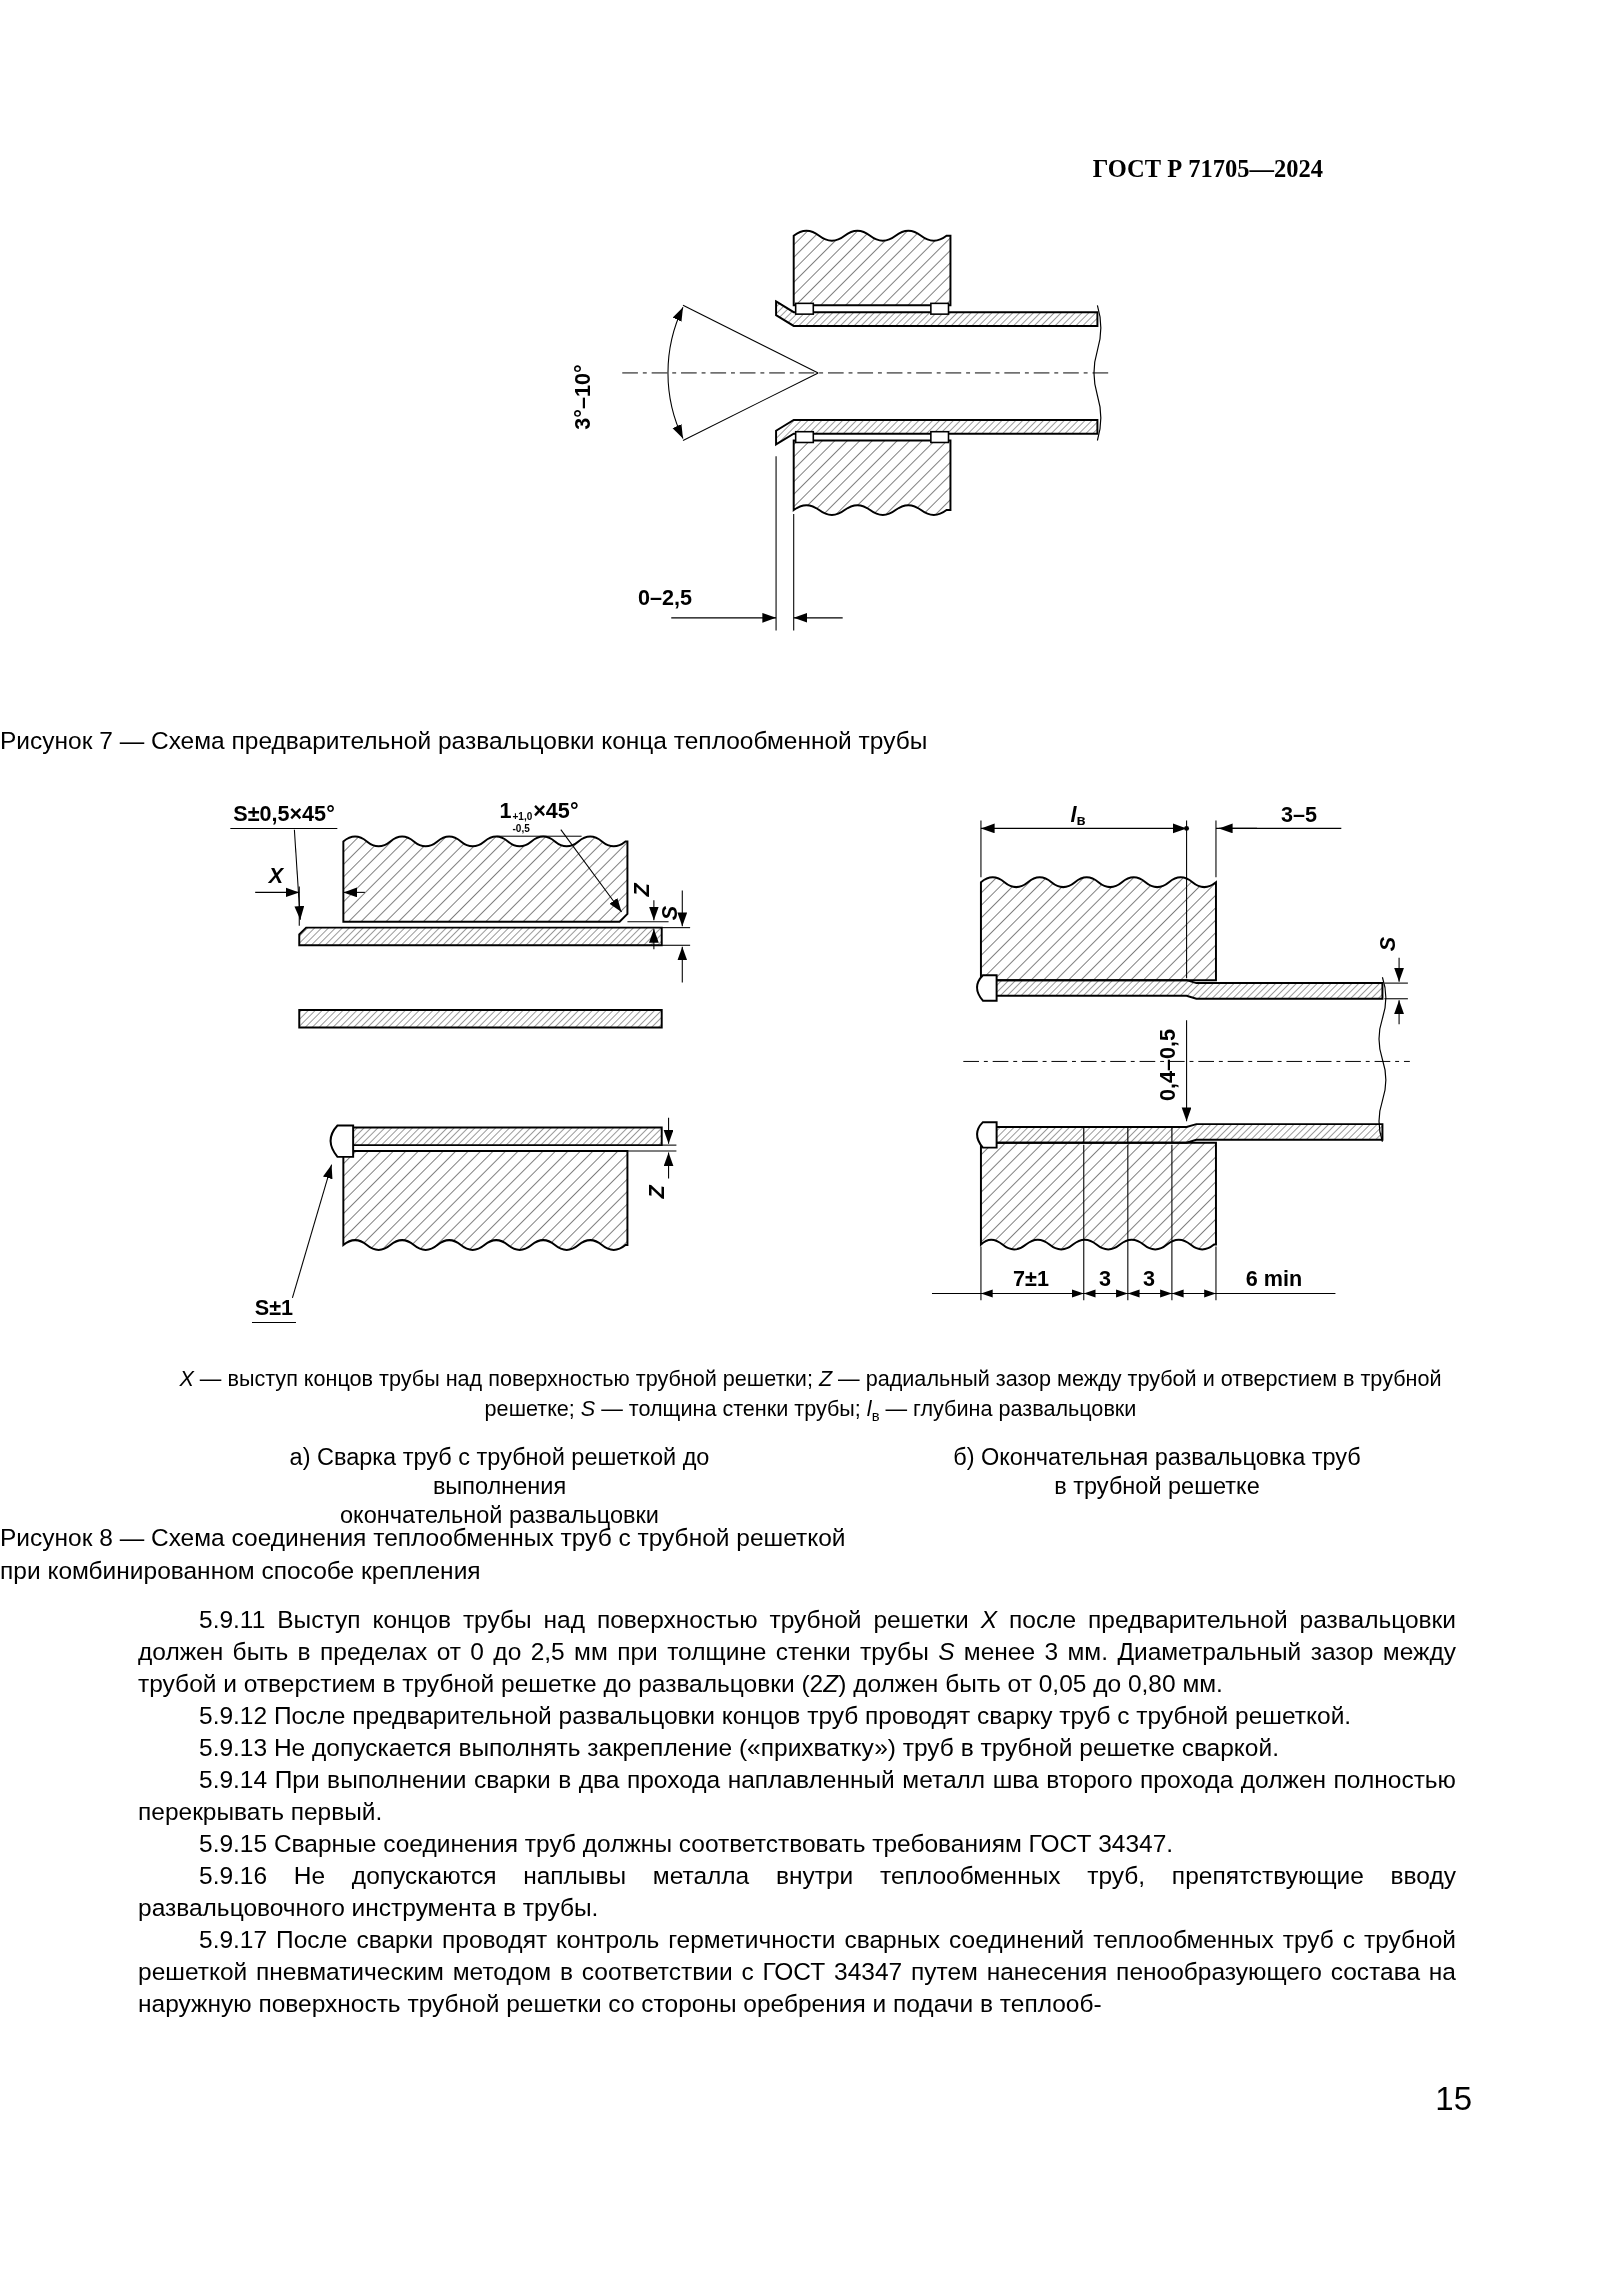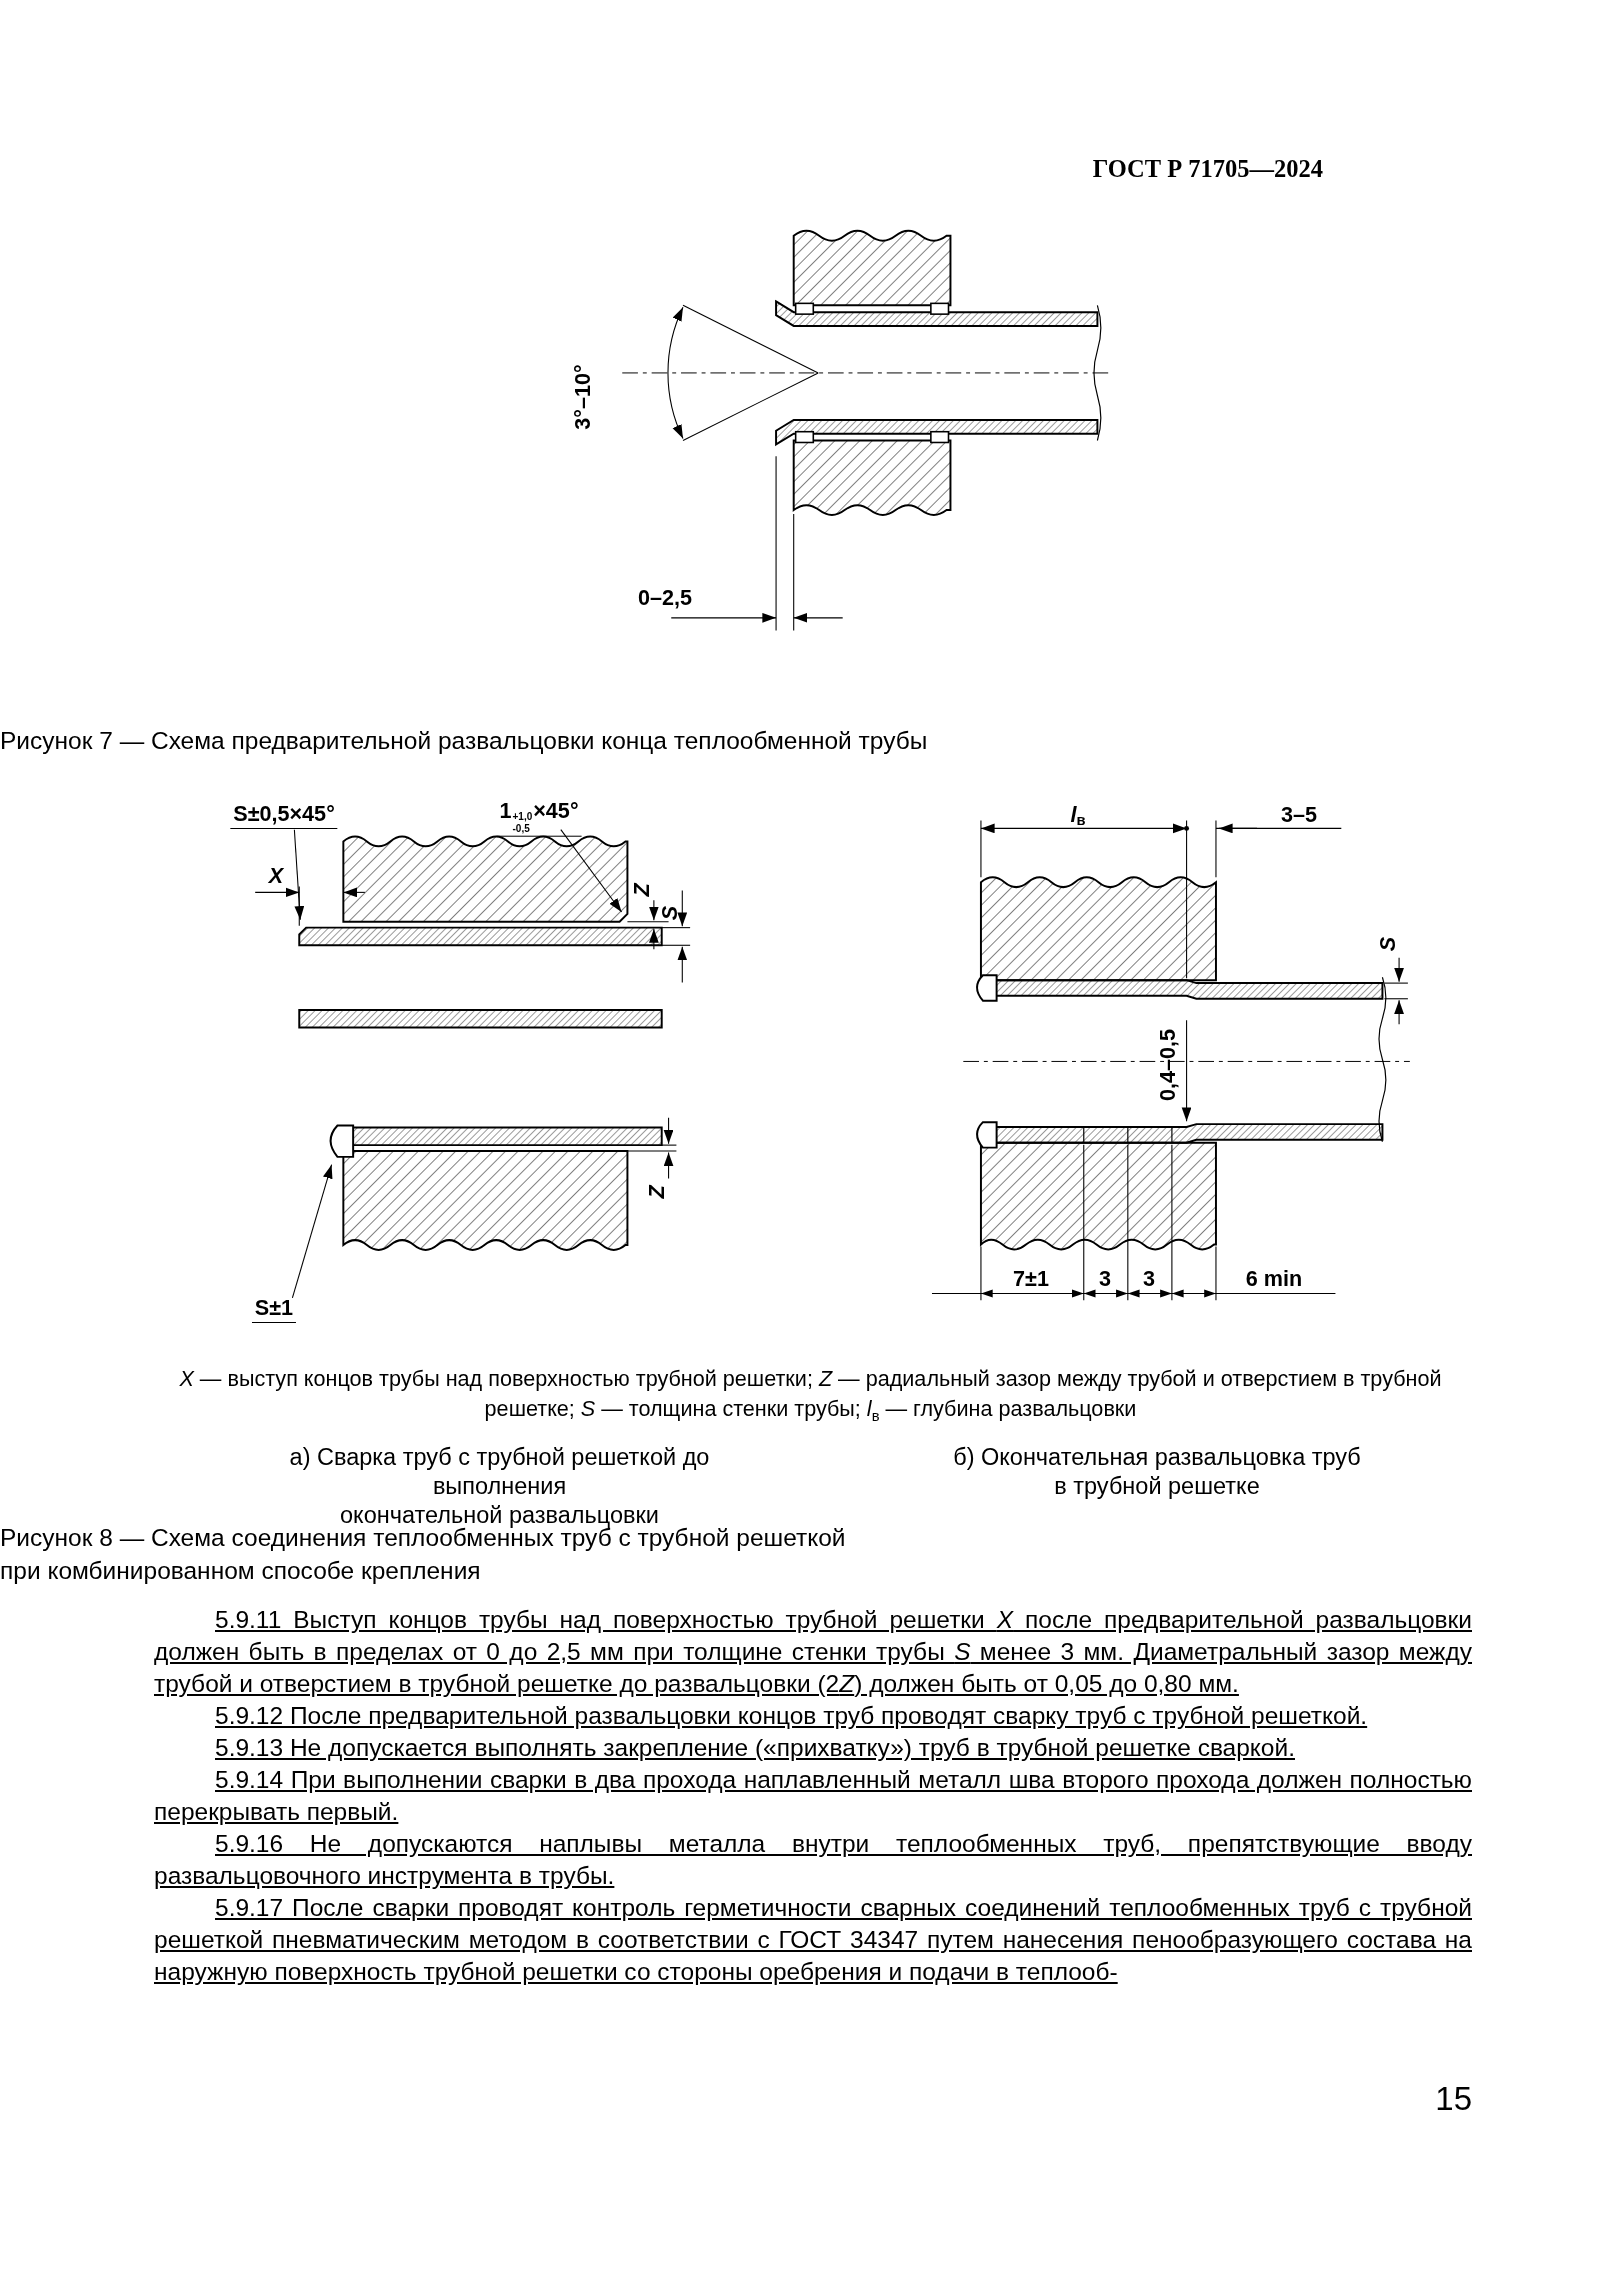--- a/index.html
+++ b/index.html
@@ -9,21 +9,21 @@
         font-weight:bold;font-size:24.5px;font-family:Liberation Serif, serif;}
   .caption{position:absolute;left:0;width:100%;font-size:24.5px;}
   .cap7{top:727px;}
   .cap8{top:1521px;line-height:33px;}
   .subcap{position:absolute;text-align:center;font-size:23.5px;line-height:29px;}
   .subA{left:225px;width:549px;top:1443px;}
   .subB{left:912px;width:490px;top:1443px;}
   .legend{position:absolute;top:1364px;left:50%;transform:translateX(-50%);
         width:1284px;text-align:center;font-size:21.6px;line-height:30px;}
   .legend sub{font-size:14.7px;}
-  .bodytext{position:absolute;top:1604px;left:154px;width:1318px;text-decoration:underline;}
+  .bodytext{position:absolute;top:1604px;left:138px;width:1318px;}
   .para{margin:0;text-indent:61px;text-align:justify;font-size:24.5px;line-height:32px;}
   .pagenum{position:absolute;top:2080px;left:0;width:1472px;text-align:right;font-size:33px;}
   svg{position:absolute;}
   .lbl{position:absolute;font-size:21.6px;font-weight:600;white-space:nowrap;color:#000;}
   .c{transform:translate(-50%,-50%);}
   .rot{transform:translate(-50%,-50%) rotate(-90deg);}
   .it{font-style:italic;}
   .ul{border-bottom:1.6px solid #000;padding:0 2.9px 1px 2.9px;}
   .tol{display:inline-flex;flex-direction:column;font-size:10px;line-height:11.8px;
        font-weight:600;vertical-align:-2px;margin:0 1px;}
@@ -227,20 +227,21 @@
   <div class="caption cap8">
     <div>Рисунок 8 — Схема соединения теплообменных труб с трубной решеткой</div>
     <div>при комбинированном способе крепления</div>
   </div>
 
   <div class="bodytext">
       <p class="para"><span>5.9.11 Выступ концов трубы над поверхностью трубной решетки </span><i>X</i><span> после предварительной развальцовки должен быть в пределах от 0 до 2,5 мм при толщине стенки трубы </span><i>S</i><span> менее 3 мм. Диаметральный зазор между трубой и отверстием в трубной решетке до развальцовки (2</span><i>Z</i><span>) должен быть от 0,05 до 0,80 мм.</span></p>
       <p class="para"><span>5.9.12 После предварительной развальцовки концов труб проводят сварку труб с трубной решеткой.</span></p>
       <p class="para"><span>5.9.13 Не допускается выполнять закрепление («прихватку») труб в трубной решетке сваркой.</span></p>
       <p class="para"><span>5.9.14 При выполнении сварки в два прохода наплавленный металл шва второго прохода должен полностью перекрывать первый.</span></p>
+      <p class="para"><span>5.9.15 Сварные соединения труб должны соответствовать требованиям ГОСТ 34347.</span></p>
       <p class="para"><span>5.9.16 Не допускаются наплывы металла внутри теплообменных труб, препятствующие вводу развальцовочного инструмента в трубы.</span></p>
       <p class="para"><span>5.9.17 После сварки проводят контроль герметичности сварных соединений теплообменных труб с трубной решеткой пневматическим методом в соответствии с ГОСТ 34347 путем нанесения пенообразующего состава на наружную поверхность трубной решетки со стороны оребрения и подачи в теплооб-</span></p>
     </div>
 
   <div class="pagenum">15</div>
 
 </div>
 
 
 </body></html>

